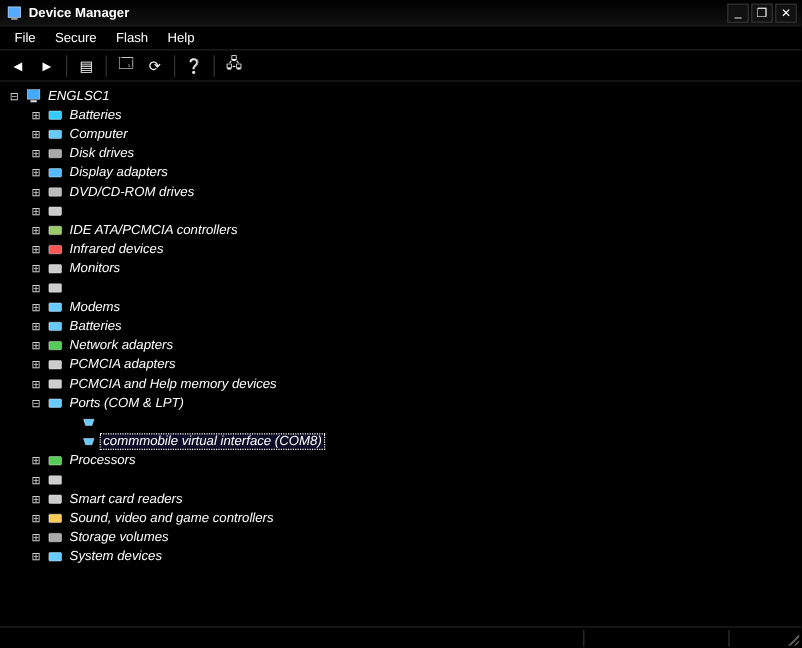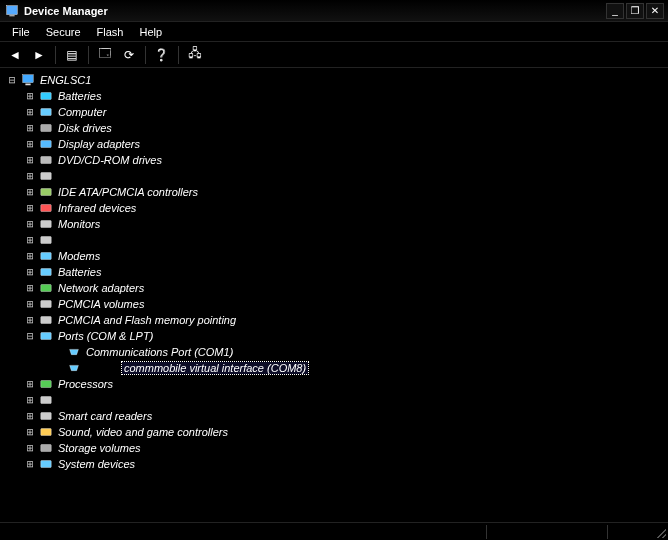--- a/index.html
+++ b/index.html
@@ -84,21 +84,20 @@
   .node-icon {
     width: 16px; height: 16px;
     display: inline-flex;
     align-items: center; justify-content: center;
     margin: 0 2px;
   }
   .node-label { padding: 0 2px; font-style: italic; }
   .selected {
     outline: 1px dotted #fff;
     background: rgba(80,80,255,0.15);
-    margin-left: 38px;
   }
   .statusbar {
     position: absolute;
     bottom: 0; left: 0; right: 0;
     height: 18px;
     border-top: 1px solid #222;
     display: flex;
   }
   .statusbar .grip {
     position: absolute;
@@ -290,51 +289,50 @@
       <span class="node-label">Network adapters</span>
     </div>
     <div class="node">
       <span class="indent" style="width: 18px;"></span>
       <span class="expander">⊞</span>
       <span class="node-icon">
         <svg viewBox="0 0 16 16">
           <rect x="2" y="4" width="12" height="8" rx="1" fill="#ccc" stroke="#fff" stroke-width="0.4"></rect>
         </svg>
       </span>
-      <span class="node-label">PCMCIA volumes</span>
-    </div>
-    <div class="node">
-      <span class="indent" style="width: 18px;"></span>
-      <span class="expander">⊞</span>
-      <span class="node-icon">
-        <svg viewBox="0 0 16 16">
-          <rect x="2" y="4" width="12" height="8" rx="1" fill="#ccc" stroke="#fff" stroke-width="0.4"></rect>
-        </svg>
-      </span>
-      <span class="node-label">PCMCIA and Flash memory pointing</span>
+      <span class="node-label">PCMCIA adapters</span>
+    </div>
+    <div class="node">
+      <span class="indent" style="width: 18px;"></span>
+      <span class="expander">⊞</span>
+      <span class="node-icon">
+        <svg viewBox="0 0 16 16">
+          <rect x="2" y="4" width="12" height="8" rx="1" fill="#ccc" stroke="#fff" stroke-width="0.4"></rect>
+        </svg>
+      </span>
+      <span class="node-label">PCMCIA and Help memory devices</span>
     </div>
     <div class="node">
       <span class="indent" style="width: 18px;"></span>
       <span class="expander">⊟</span>
       <span class="node-icon">
         <svg viewBox="0 0 16 16">
           <rect x="2" y="4" width="12" height="8" rx="1" fill="#6cf" stroke="#fff" stroke-width="0.4"></rect>
         </svg>
       </span>
       <span class="node-label">Ports (COM &amp; LPT)</span>
     </div>
     <div class="node">
       <span class="indent" style="width: 46px;"></span>
       <span class="expander"></span>
       <span class="node-icon">
         <svg viewBox="0 0 16 16">
           <polygon points="3,5 13,5 11,11 5,11" fill="#6cf" stroke="#fff" stroke-width="0.4"></polygon>
         </svg>
       </span>
-      <span class="node-label">Communications Port (COM1)</span>
     </div>
     <div class="node">
       <span class="indent" style="width: 46px;"></span>
       <span class="expander"></span>
       <span class="node-icon">
         <svg viewBox="0 0 16 16">
           <polygon points="3,5 13,5 11,11 5,11" fill="#6cf" stroke="#fff" stroke-width="0.4"></polygon>
         </svg>
       </span>
       <span class="node-label selected">commmobile virtual interface (COM8)</span>

